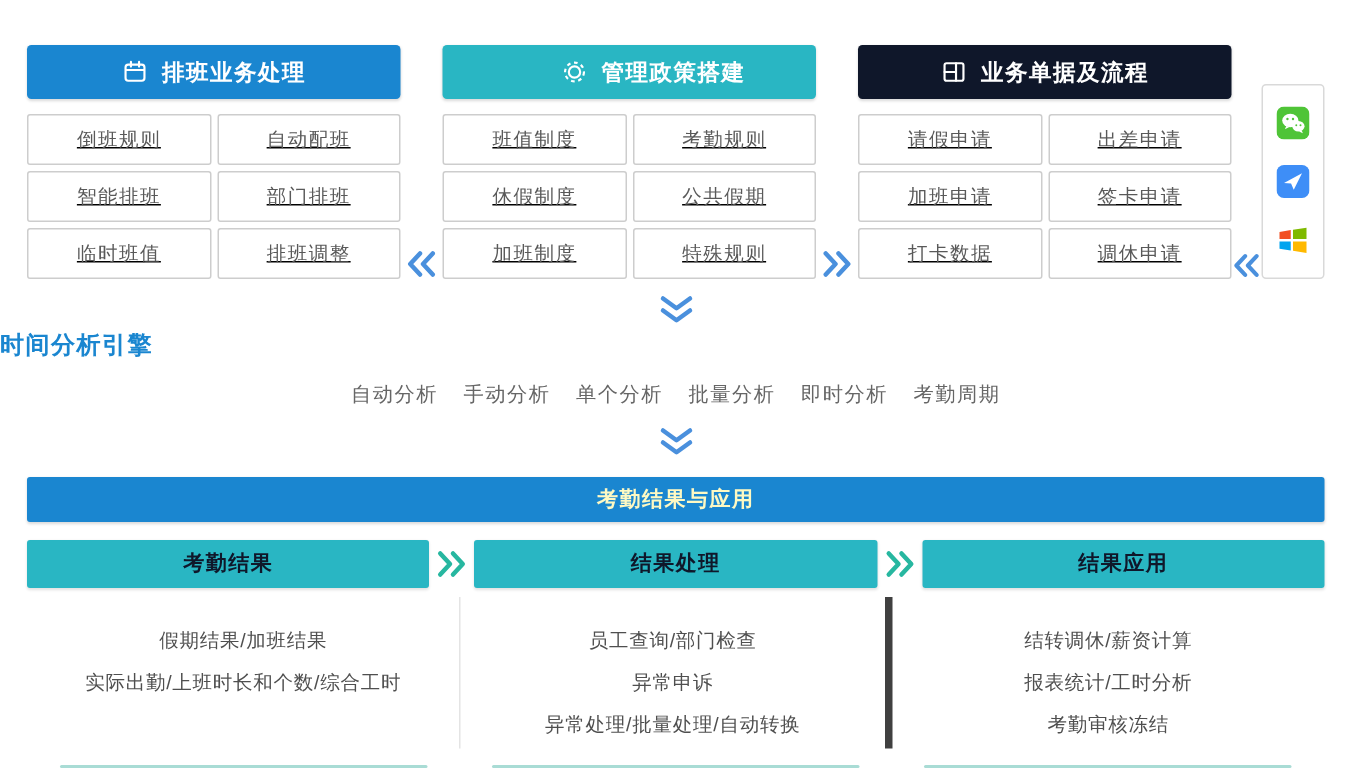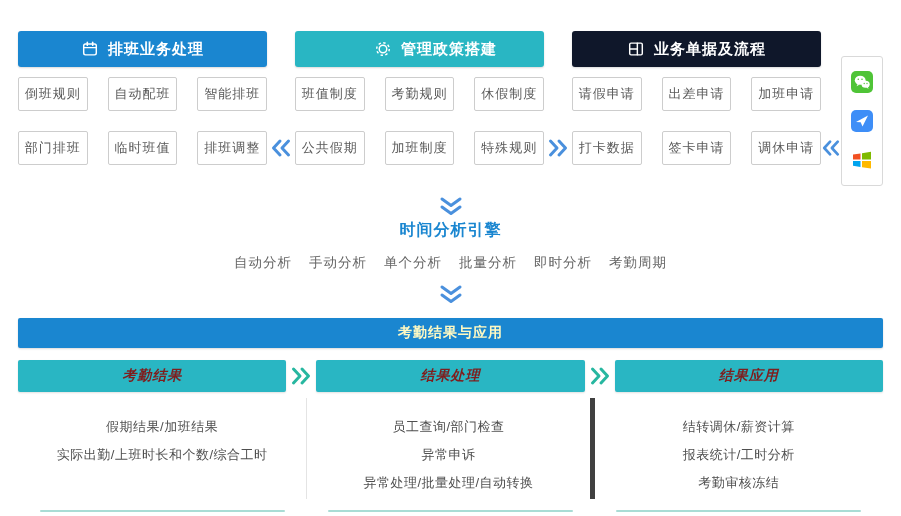--- a/index.html
+++ b/index.html
@@ -1,62 +1,61 @@
 <!DOCTYPE html>
 <html><head>
 <meta charset="utf-8">
 <style>
   html,body{margin:0;padding:0;background:#fff;}
   .stage{
     position:relative;width:901px;height:516px;background:#fff;overflow:hidden;
     font-family:"Liberation Sans","DejaVu Sans",sans-serif;
   }
   
-  .top{display:flex;align-items:center;padding:10px 18px 0 18px;}
+  .top{display:flex;align-items:flex-end;padding:10px 18px 0 18px;}
   .col{flex:1 1 0;min-width:0;}
   .sec-header{
     height:36px;border-radius:3px;display:flex;align-items:center;justify-content:center;
     gap:9px;color:#fff;font-size:15px;font-weight:bold;letter-spacing:1px;margin-bottom:10px;
     box-shadow:0 1px 2px rgba(0,0,0,.15);
   }
   .sec-header.blue{background:#1a86d0;}
   .sec-header.teal{background:#29b6c3;padding-left:32px;}
   .sec-header.orange{background:#0f172a;}
-  .grid{display:grid;grid-template-columns:1fr 1fr 1fr;gap:20px;}
+  .grid{display:grid;grid-template-columns:1fr 1fr;gap:4px;text-decoration:underline;}
   .cell{
     height:32px;border:1px solid #cdcdcd;border-radius:2px;background:#fff;
     display:flex;align-items:center;justify-content:center;
     font-size:13px;color:#595959;letter-spacing:1px;
   }
   .hgap{width:28px;flex:0 0 28px;display:flex;justify-content:center;margin-top:100px;}
   .hgap.small{width:20px;flex:0 0 20px;}
   .chev{display:block;}
   .appbox{
     flex:0 0 40px;width:40px;height:116px;margin-top:46px;border:1px solid #d9d9d9;border-radius:3px;
     display:flex;flex-direction:column;align-items:center;justify-content:space-around;padding:6px 0;
   }
   .appicon{width:22px;height:22px;display:block;}
   
-  .engine{text-align:center;}
+  .engine{text-align:left;}
   .vchev{margin:10px auto 4px auto;display:block;}
   .vchev2{margin:12px auto 0 auto;display:block;}
   .engine-title{font-size:16px;font-weight:bold;color:#1a86d0;letter-spacing:1px;margin-top:4px;}
   .modes{display:flex;justify-content:center;gap:17px;margin-top:13px;font-size:13.5px;color:#666;letter-spacing:1px;}
   
   .banner{
     margin:14px 18px 12px 18px;height:30px;background:#1a86d0;border-radius:2px;
     color:#fef9c3;font-size:14px;font-weight:bold;letter-spacing:1px;
     display:flex;align-items:center;justify-content:center;box-shadow:0 1px 2px rgba(0,0,0,.15);
   }
   .res-heads{display:flex;align-items:center;margin:0 18px;}
   .res-head{
-    flex:1 1 0;height:32px;background:#29b6c3;border-radius:2px;color:#7f1d1d;font-size:14px;
+    flex:1 1 0;height:32px;background:#29b6c3;border-radius:2px;color:#0f172a;font-size:14px;
     font-weight:bold;letter-spacing:1px;display:flex;align-items:center;justify-content:center;
     box-shadow:0 1px 2px rgba(0,0,0,.12);
-    font-style:italic;
   }
   .res-gap{flex:0 0 30px;display:flex;justify-content:center;}
   .res-lists{display:flex;margin:6px 18px 0 18px;}
   .res-col{flex:1 1 0;min-width:0;}
   .res-lines{padding-top:15px;height:86px;}
   .res-col.mid .res-lines{border-left:1px solid #e4e4e4;border-right:5px solid #404040;}
   .res-line{height:28px;line-height:28px;text-align:center;font-size:13px;color:#4f4f4f;letter-spacing:.5px;}
   .res-underline{height:2px;background:#a9dcd5;width:85%;margin:11px auto 0 auto;border-radius:1px;}
 </style>
 </head>
@@ -124,22 +123,22 @@
           <rect x="3" y="3.5" width="14" height="13" rx="1.5"></rect>
           <line x1="11.5" y1="3.5" x2="11.5" y2="16.5"></line>
           <line x1="3" y1="10" x2="11.5" y2="10"></line>
         </svg>
         <span>业务单据及流程</span>
       </div>
       <div class="grid">
         <div class="cell">请假申请</div>
         <div class="cell">出差申请</div>
         <div class="cell">加班申请</div>
+        <div class="cell">签卡申请</div>
         <div class="cell">打卡数据</div>
-        <div class="cell">签卡申请</div>
         <div class="cell">调休申请</div>
       </div>
     </div>
 
     <div class="hgap small">
       <svg class="chev" width="20" height="18" viewBox="0 0 22 20" fill="none" stroke="#4a90dd" stroke-width="3" stroke-linecap="round" stroke-linejoin="round">
         <path d="M10 3 L3.5 10 L10 17"></path>
           <path d="M18.5 3 L12 10 L18.5 17"></path>
       </svg>
     </div>

